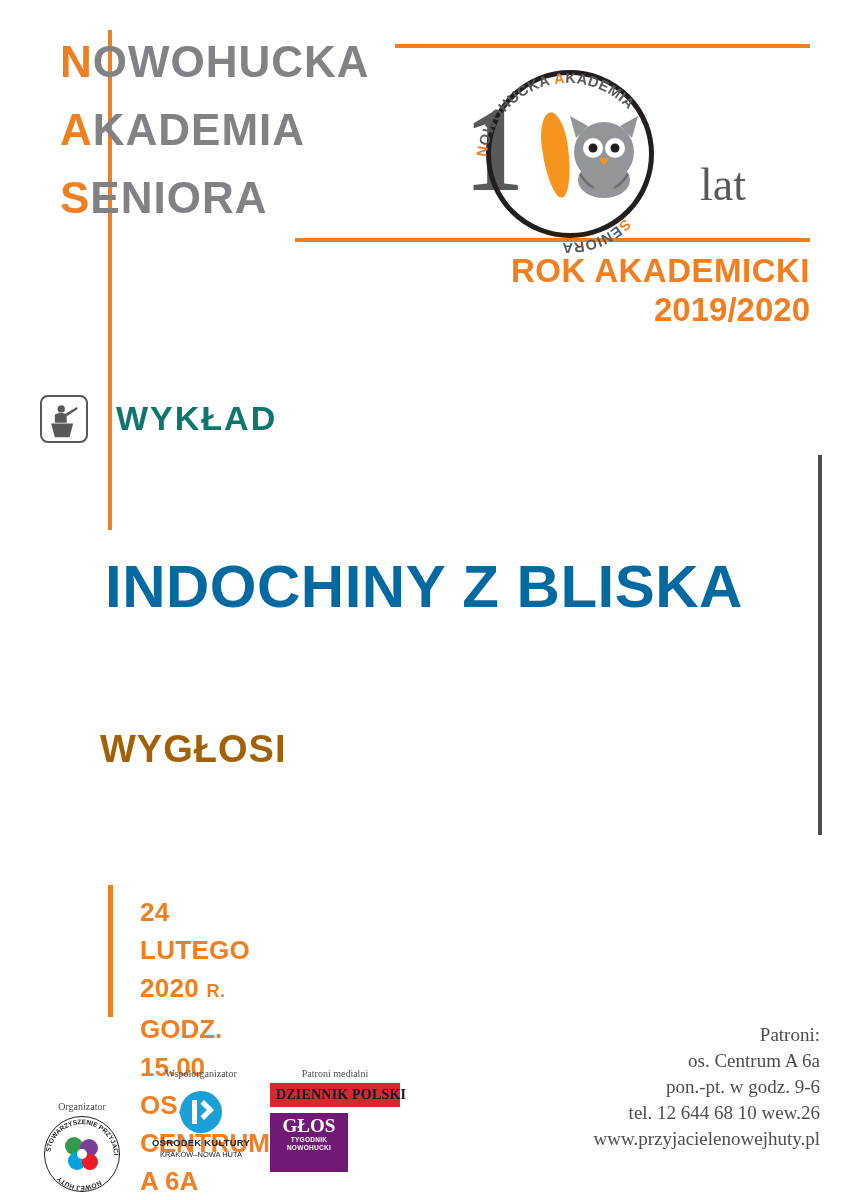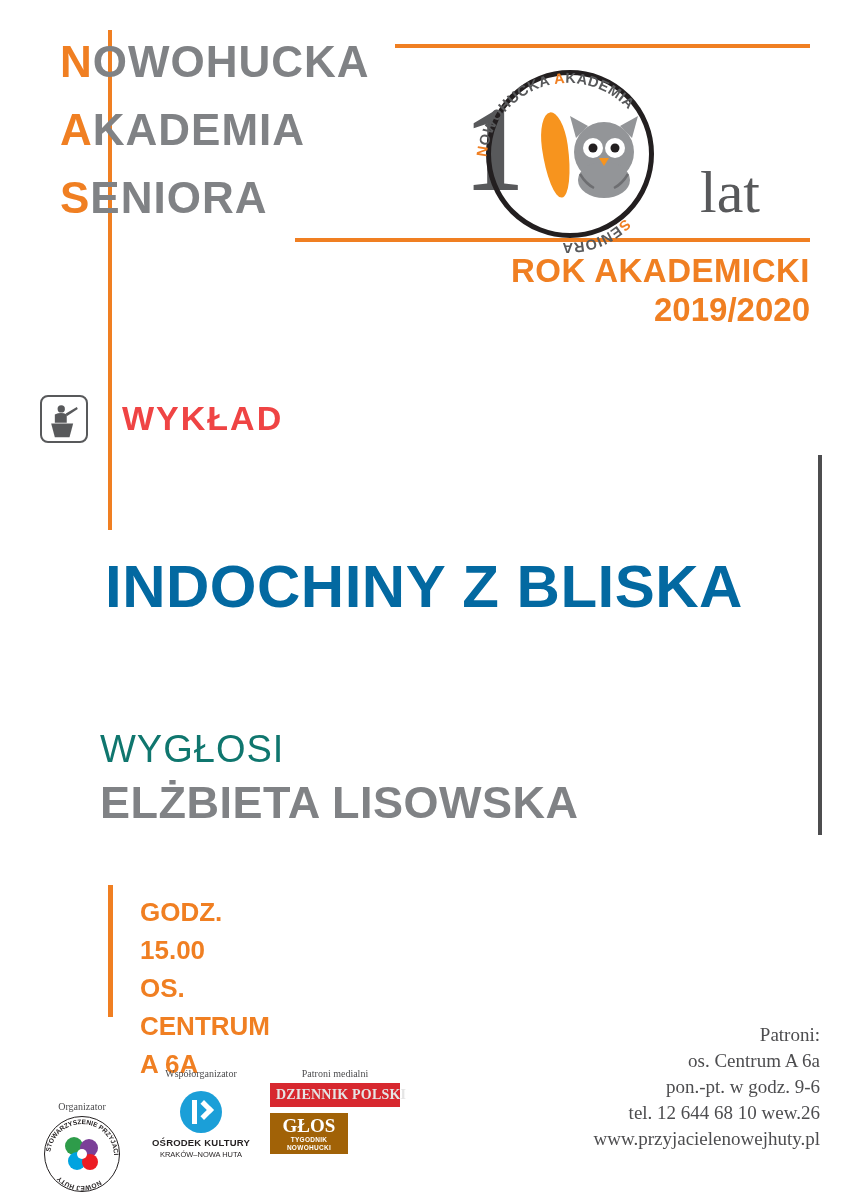--- a/index.html
+++ b/index.html
@@ -141,21 +141,21 @@
     font-weight: bold;
     letter-spacing: 0.5px;
     fill: #58595b;
   }
   .ring-text .hl { fill: #f07f22; }
 
   .lat {
     position: absolute;
     left: 700px;
     top: 158px;
-    font-size: 60px;
+    font-size: 46px;
     color: #58595b;
     font-family: "Liberation Serif", serif;
   }
 
   .year-block {
     position: absolute;
     right: 38px;
     top: 252px;
     text-align: right;
     color: #f07f22;
@@ -184,26 +184,26 @@
     top: 0;
     width: 48px;
     height: 48px;
     border: 2px solid #58595b;
     border-radius: 8px;
     box-sizing: border-box;
     background: #ffffff;
   }
   .lecture-label {
     position: absolute;
-    left: 82px;
+    left: 76px;
     top: 4px;
     font-size: 34px;
     font-weight: bold;
     letter-spacing: 2px;
-    color: #ef4444;
+    color: #0f766e;
   }
 
   
   .title {
     position: absolute;
     left: 105px;
     top: 552px;
     font-size: 60px;
     font-weight: bold;
     color: #0369a1;
@@ -212,22 +212,22 @@
   }
 
   
   .speaker {
     position: absolute;
     left: 100px;
     top: 725px;
   }
   .speaker .by {
     font-size: 38px;
-    font-weight: normal;
-    color: #0f766e;
+    font-weight: bold;
+    color: #a16207;
     letter-spacing: 1px;
     line-height: 48px;
   }
   .speaker .name {
     font-size: 45px;
     font-weight: bold;
     color: #808285;
     letter-spacing: 0.5px;
     line-height: 56px;
     margin-top: 2px;
@@ -353,30 +353,30 @@
     line-height: 11px;
   }
 
   .pat-box1 {
     background: #d7282f;
     padding: 4px 6px;
     margin-bottom: 6px;
     text-align: center;
   }
   .pat-box1 .t {
-    color: #e5e5e5;
+    color: #0f172a;
     font-family: "Liberation Serif", serif;
     font-weight: bold;
     font-size: 14px;
     letter-spacing: 0.2px;
     white-space: nowrap;
   }
   .pat-box2 {
-    background: #a16207;
-    padding: 3px 6px 2px;
+    background: #701a75;
+    padding: 3px 6px 20px;
     width: 66px;
     text-align: center;
   }
   .pat-box2 .g {
     color: #ffffff;
     font-weight: bold;
     font-size: 19px;
     line-height: 20px;
     font-family: "Liberation Serif", serif;
   }
@@ -459,26 +459,26 @@
       <path d="M10 29 L34 29 L30 44 L14 44 Z" fill="#58595b"></path>
     </svg>
   </div>
   <div class="lecture-label">WYKŁAD</div>
 </div>
 
 <div class="title">INDOCHINY Z BLISKA</div>
 
 <div class="speaker">
   <div class="by">WYGŁOSI</div>
-  <div class="name">ELŻBIETA LISOWSKA</div>
 </div>
 
 <div class="details">
   <div class="bar"></div>
   <div class="lines">
+    <div class="d1"><span>24 LUTEGO 2020</span> <span class="sm">R.</span></div>
     <div class="d2">GODZ. 15.00</div>
     <div class="d3">OS. CENTRUM A 6A</div>
   </div>
 </div>
 
 <div class="contact">
   <div>Patroni:</div>
   <div>os. Centrum A 6a</div>
   <div>pon.-pt. w godz. 9-6</div>
   <div>tel. 12 644 68 10 wew.26</div>

